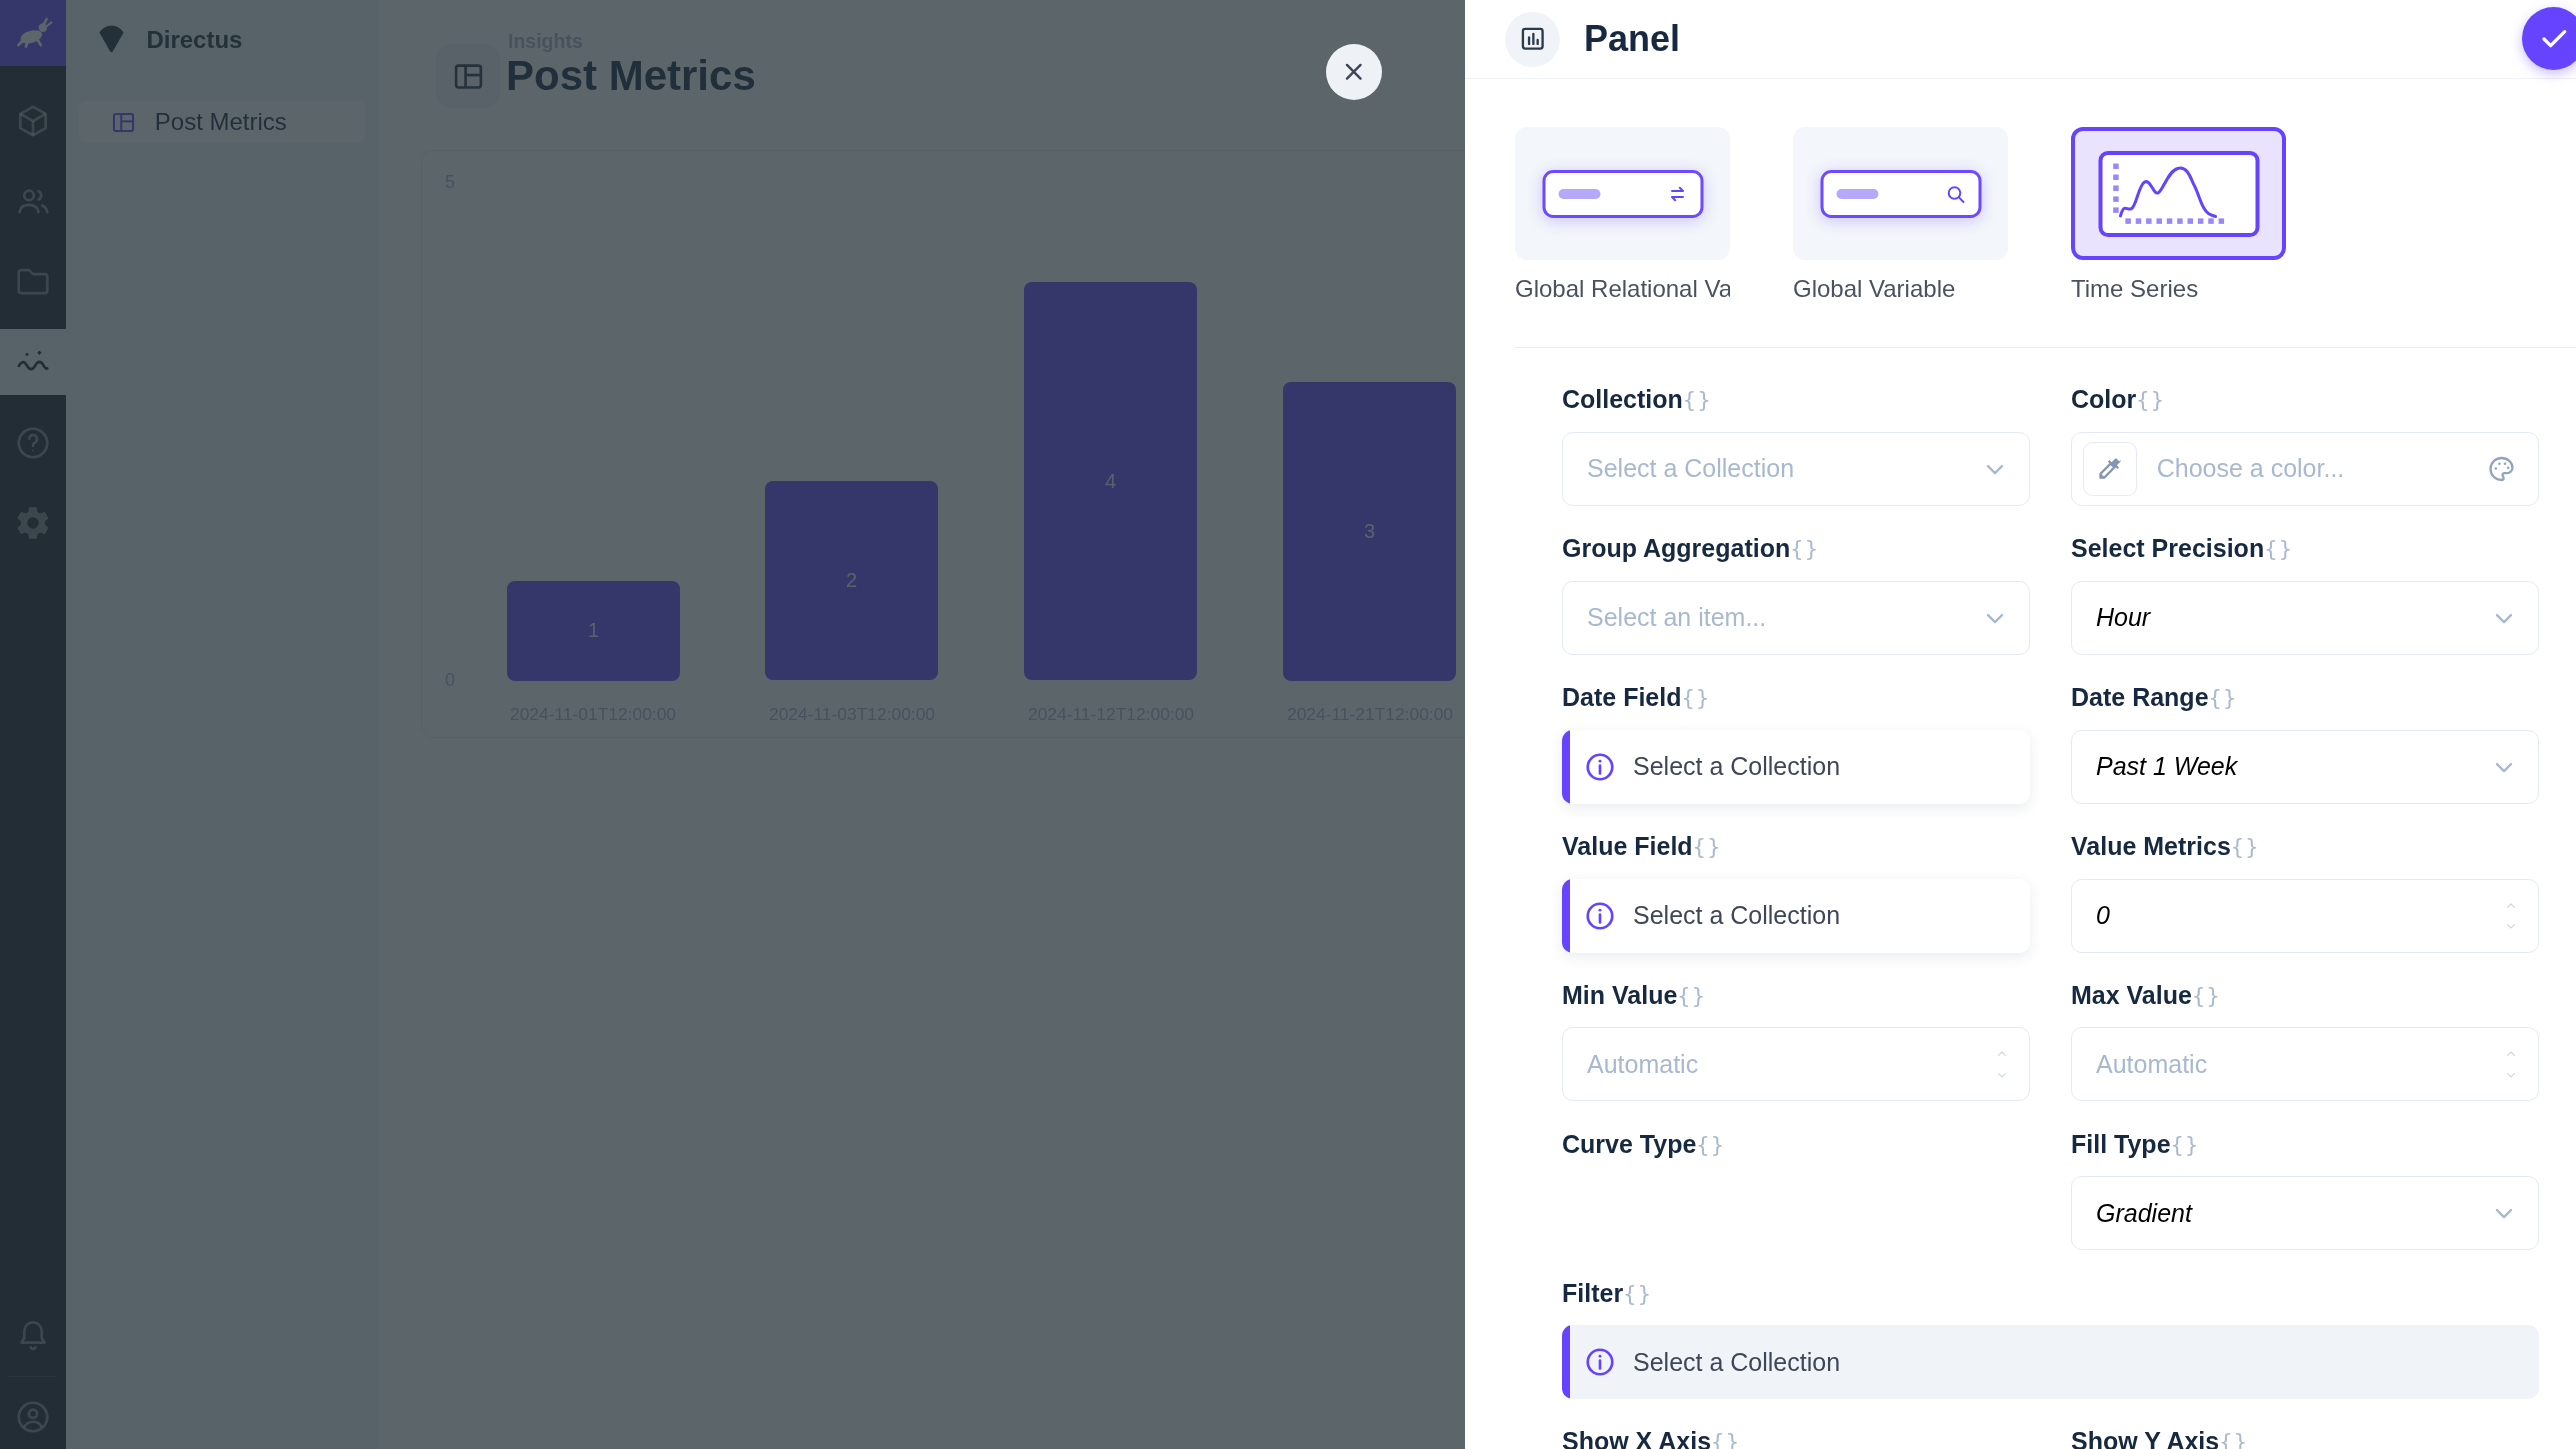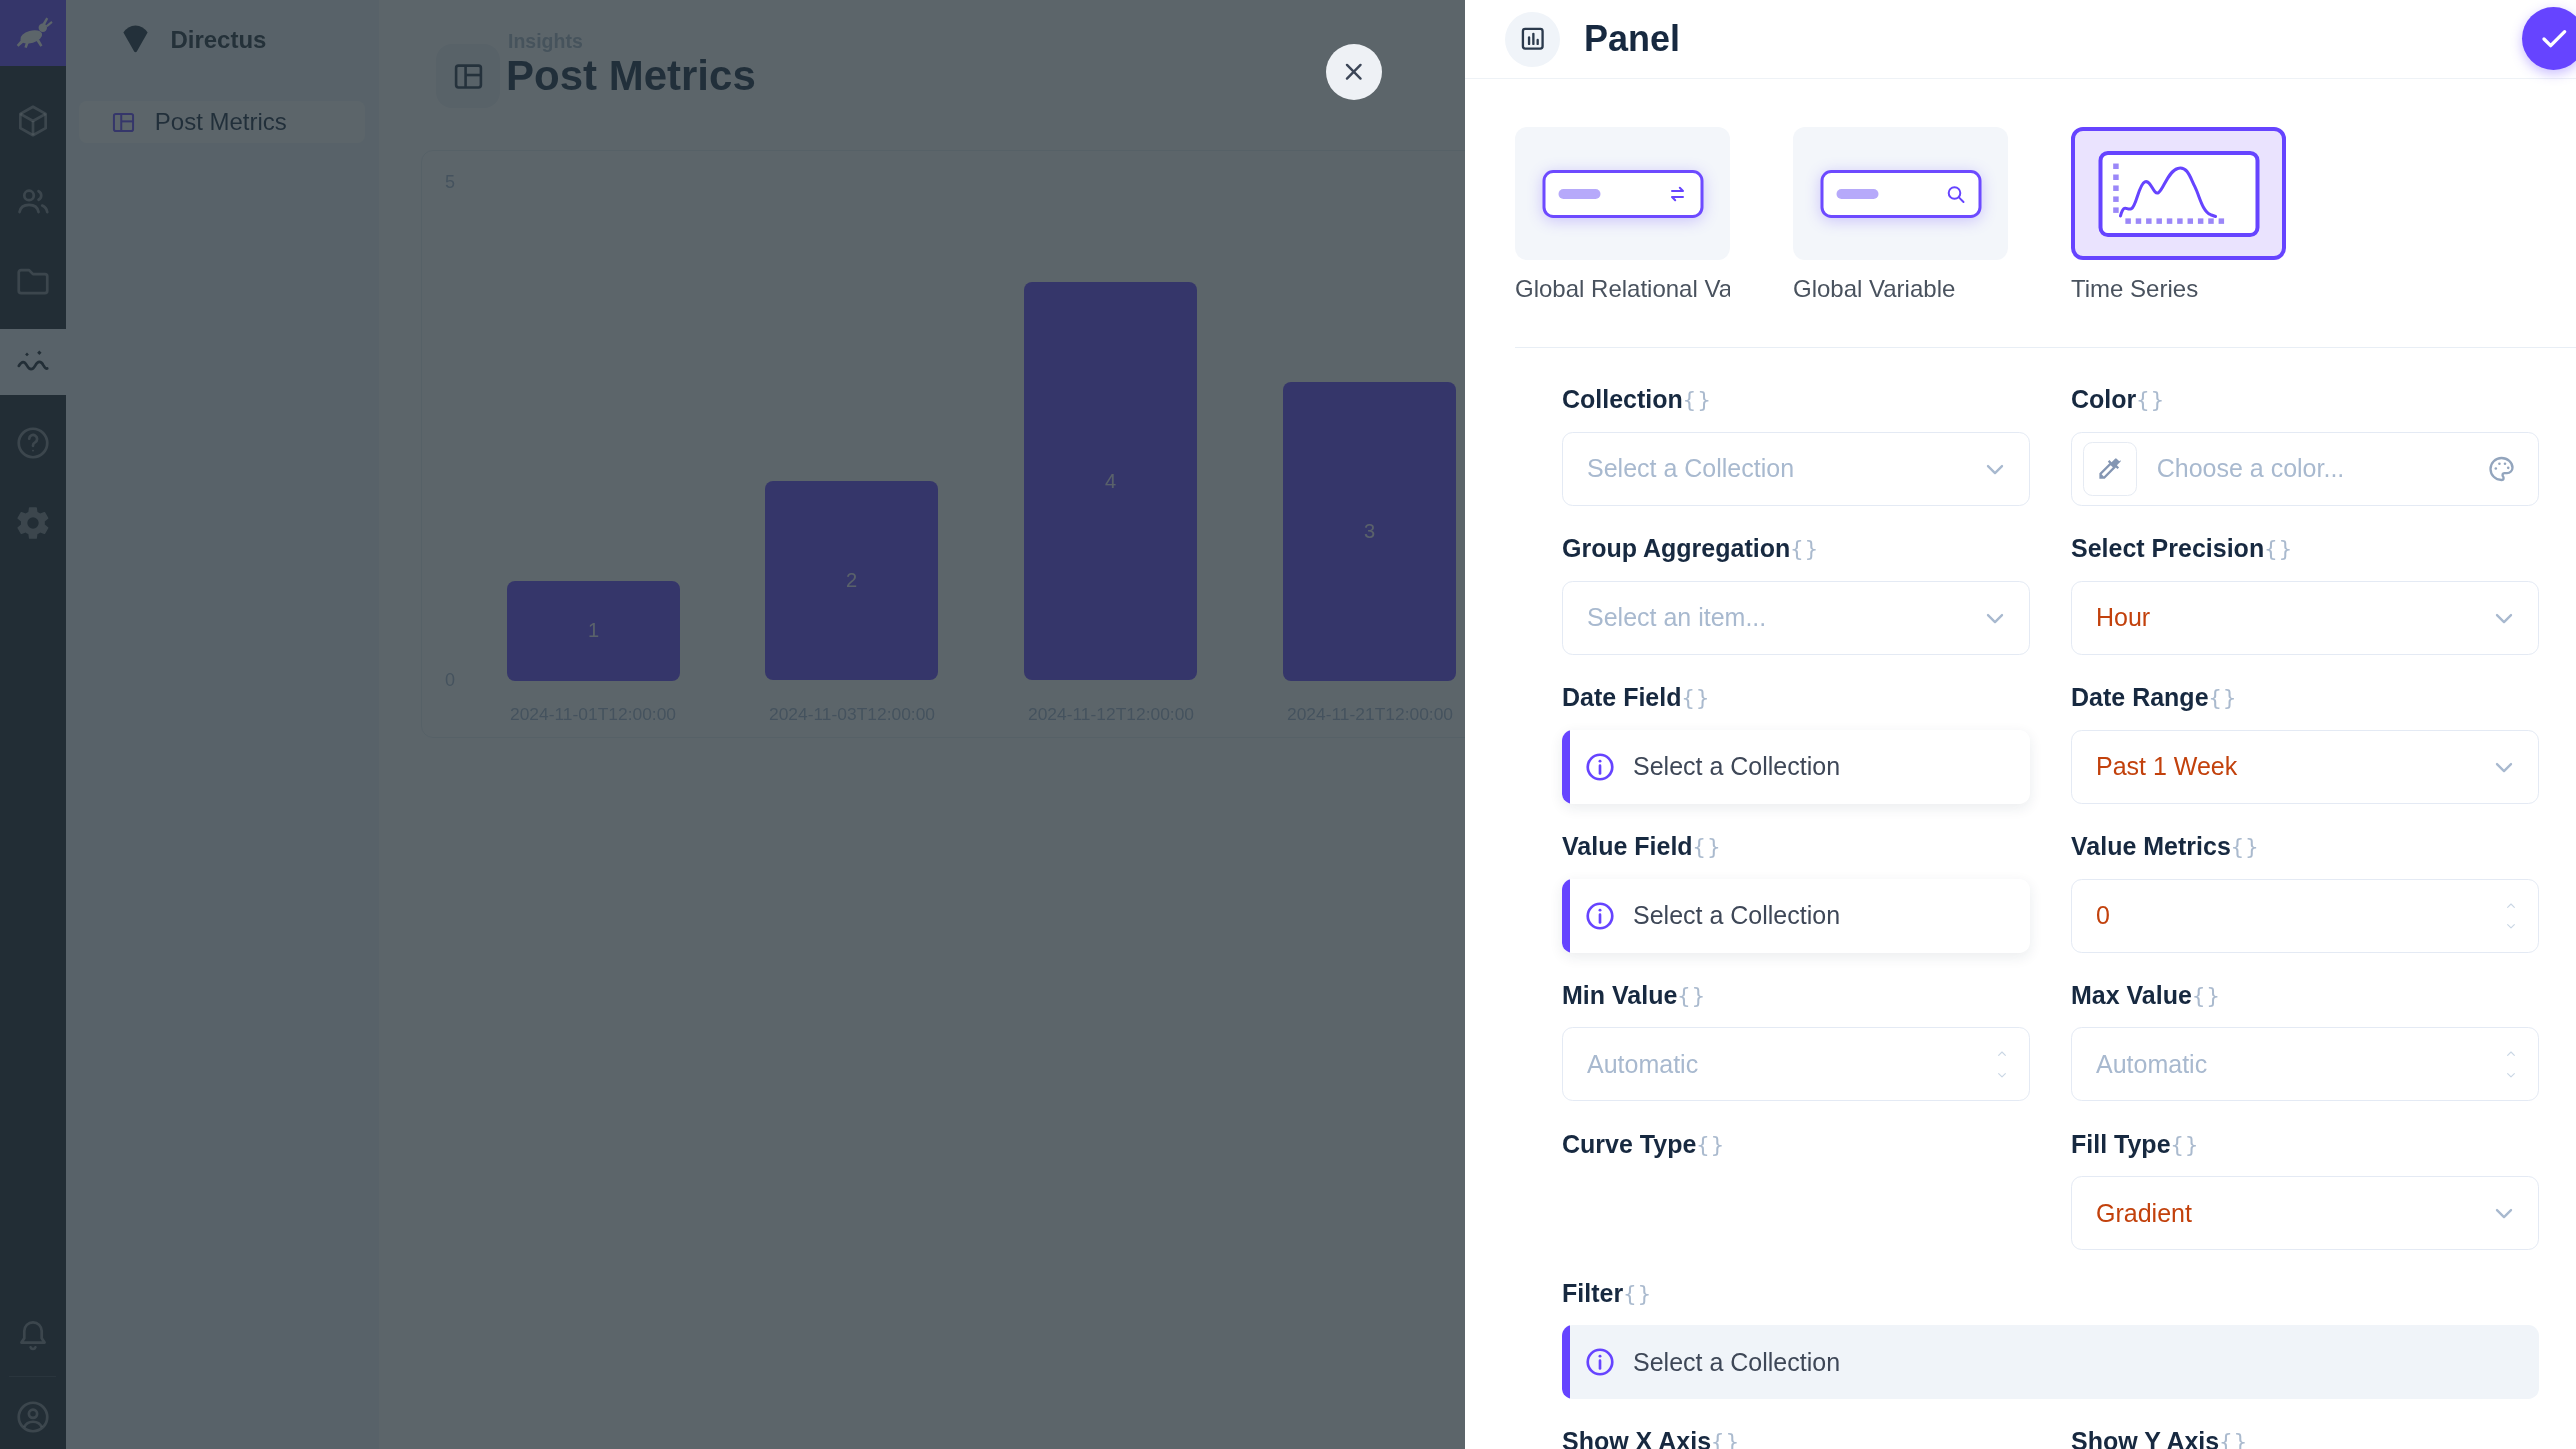--- a/index.html
+++ b/index.html
@@ -11,21 +11,21 @@
   .module-bar{position:absolute;left:0;top:0;width:66px;height:1449px;background:#18222f;z-index:2;}
   .logo-box{width:66px;height:66px;background:#6644ff;display:flex;align-items:center;justify-content:center;}
   .logo-box svg{width:42px;height:42px;}
   .module-item{position:absolute;left:0;width:66px;height:66px;display:flex;align-items:center;justify-content:center;color:rgba(255,255,255,0.45);}
   .module-item svg{width:38px;height:38px;}
   .module-item.active{background:#f0f4f9;color:#1b2734;}
   .module-divider{position:absolute;left:9.4px;width:47px;height:1.3px;background:rgba(255,255,255,0.14);}
 
   
   .nav{position:absolute;left:66px;top:0;width:313px;height:1449px;background:#f0f4f9;z-index:2;}
-  .project-row{height:79px;display:flex;align-items:center;padding-left:52px;gap:17.4px;}
+  .project-row{height:79px;display:flex;align-items:center;padding-left:28px;gap:17.4px;}
   .project-icon{width:35px;height:35px;color:#1c2e40;}
   .project-icon svg{width:35px;height:35px;}
   .project-name{font-size:24px;font-weight:600;color:#21303f;}
   .nav-item{position:absolute;left:13.4px;top:101px;width:286px;height:42px;border-radius:8px;background:#ffffff;display:flex;align-items:center;padding-left:31px;gap:17.4px;box-sizing:border-box;}
   .nav-item .nav-icon{width:27px;height:27px;color:#6644ff;}
   .nav-item .nav-icon svg{width:27px;height:27px;}
   .nav-item-label{font-size:24px;font-weight:500;color:#172940;}
 
   
   .main{position:absolute;left:379px;top:0;right:0;height:1449px;background:#ffffff;z-index:1;}
@@ -68,21 +68,21 @@
   .mini-chart{position:absolute;left:50%;top:50%;transform:translate(-50%,-50%);width:161px;height:86px;background:#fff;border:4px solid #6644ff;border-radius:9.4px;box-sizing:border-box;overflow:hidden;}
   .drawer-divider{position:absolute;left:50px;right:32px;top:347px;height:1.3px;background:#e8eef5;}
 
   
   .form{position:absolute;left:97px;top:347px;width:977px;display:grid;grid-template-columns:468px 468px;column-gap:41px;row-gap:28px;padding-top:38px;}
   .field.full{grid-column:1 / 3;}
   .field-label{height:29.5px;display:flex;align-items:center;font-size:25px;font-weight:700;color:#172940;margin-bottom:17.4px;}
   .raw-icon{font-family:"DejaVu Sans Mono",monospace;font-size:22px;font-weight:400;color:#aabace;letter-spacing:1.3px;}
   .control{height:74px;border:1.3px solid #e4eaf4;border-radius:10.7px;background:#fff;display:flex;align-items:center;padding:0 24px;box-sizing:border-box;font-size:25px;position:relative;}
   .control .placeholder{color:#a8b9cf;}
-  .control .value{color:#c2410c;}
+  .control .value{color:#000000;font-style:italic;}
   .chevron{position:absolute;right:20px;top:50%;transform:translateY(-50%);color:#a8b9cf;}
   .chevron svg{width:28px;height:28px;}
   .steppers{position:absolute;right:17.4px;top:50%;transform:translateY(-50%);display:flex;flex-direction:column;gap:6.7px;color:#c9d6e4;}
   .steppers svg{width:20px;height:13.4px;}
   .steppers .up svg{transform:rotate(180deg);}
   .control.color-type{padding-left:10.7px;}
   .swatch-box{width:54px;height:54px;border:1.3px solid #e6ebf3;border-radius:9.4px;display:flex;align-items:center;justify-content:center;color:#8496b3;margin-right:20px;box-sizing:border-box;}
   .swatch-box svg{width:27px;height:27px;}
   .palette{position:absolute;right:21.5px;top:50%;transform:translateY(-50%);color:#93a5bd;}
   .palette svg{width:31px;height:31px;}

